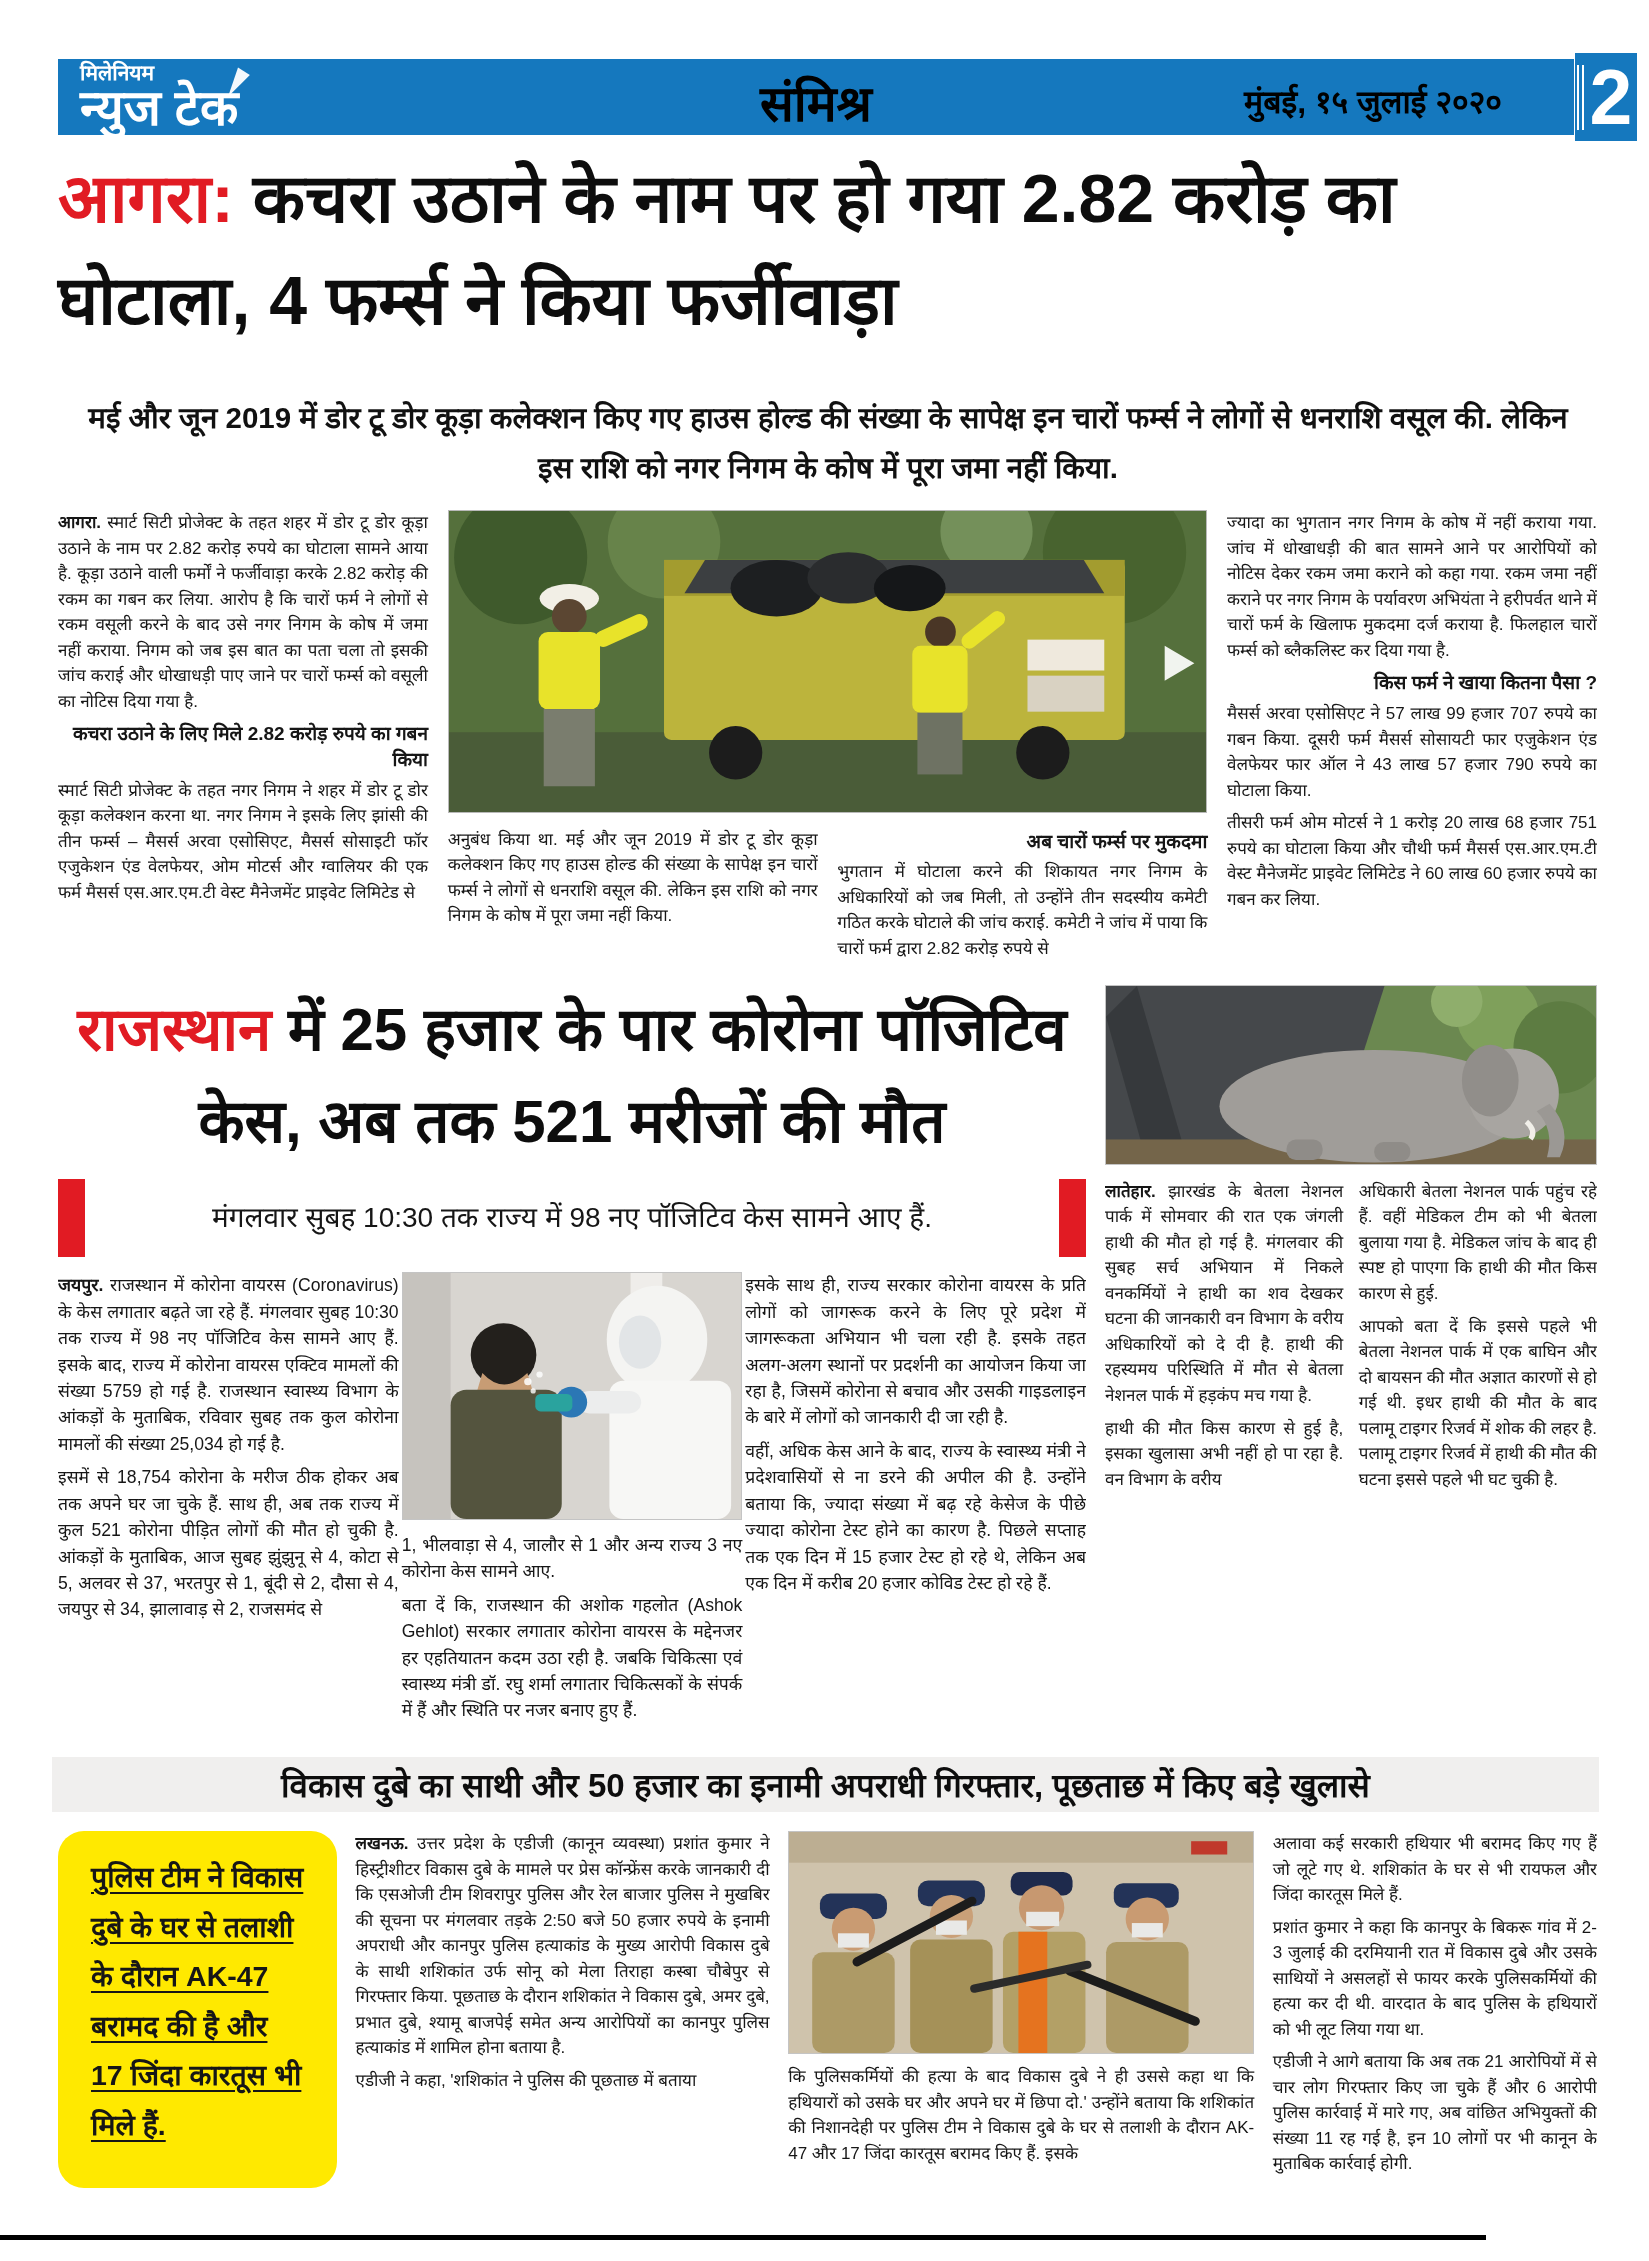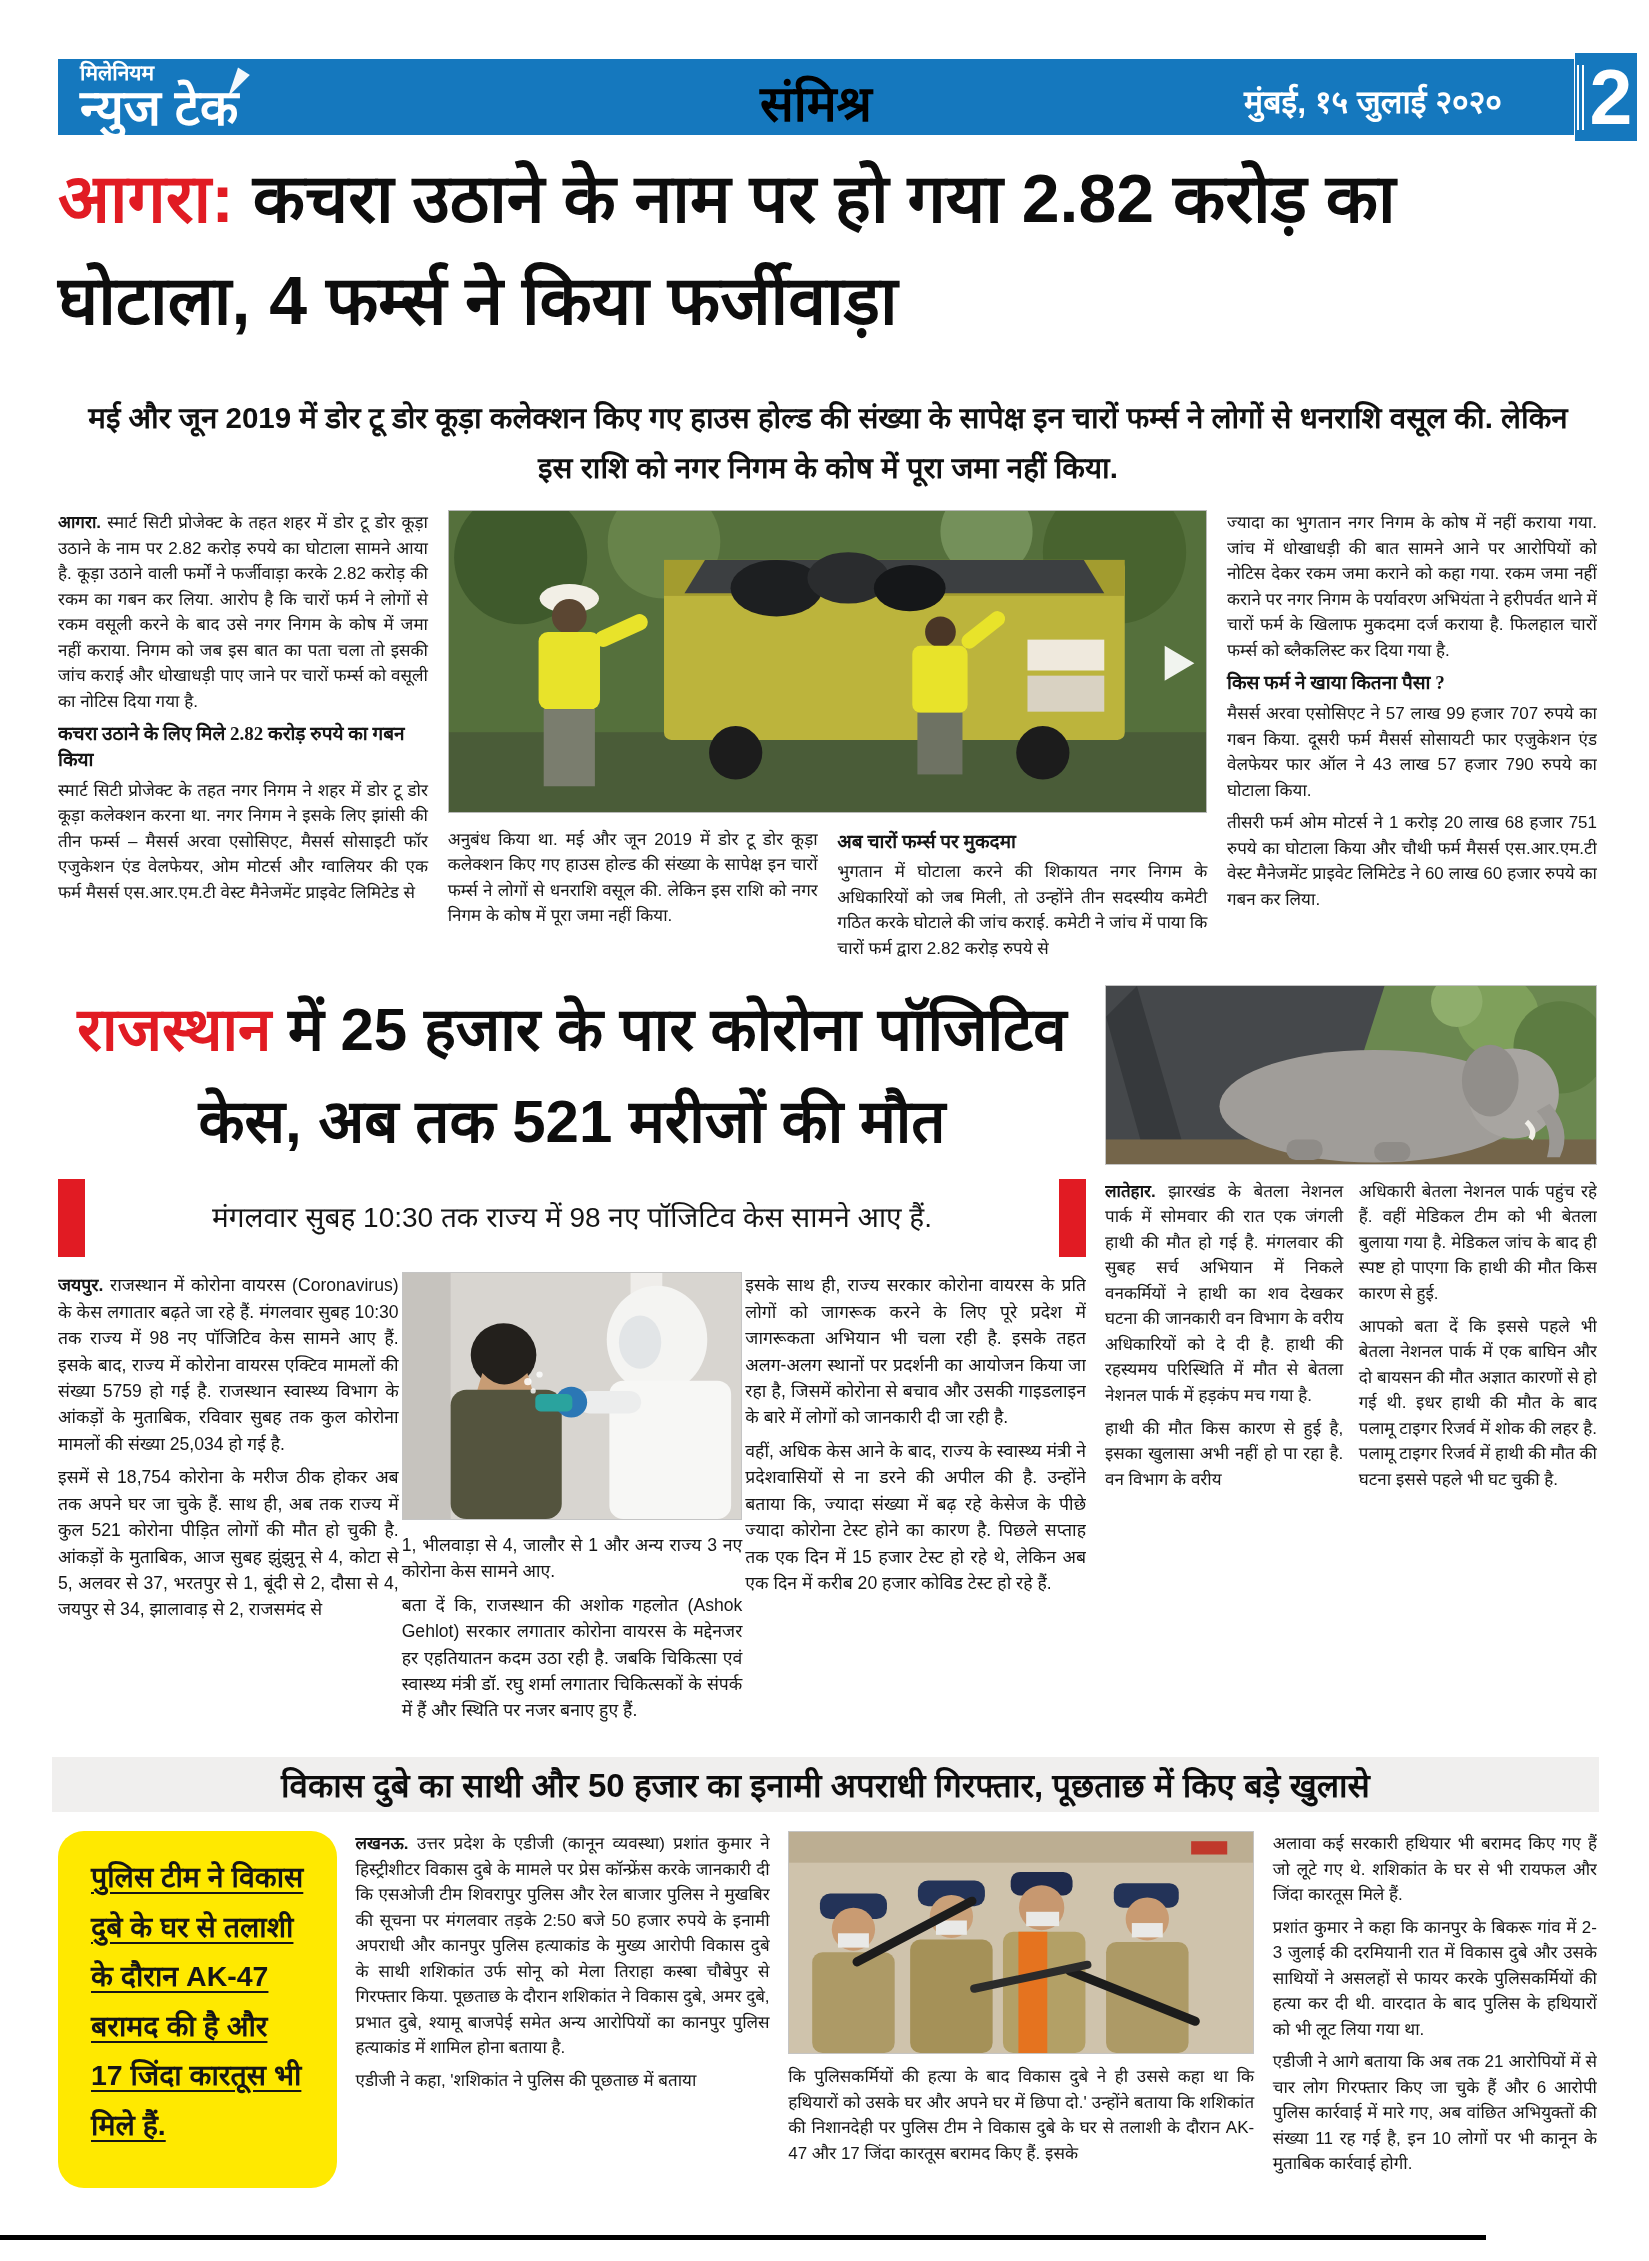--- a/index.html
+++ b/index.html
@@ -13,37 +13,37 @@
   
   .masthead { position:absolute; left:58px; top:59px; width:1516px; height:76px; background:#1578be; }
   .brand { position:absolute; left:22px; top:3.1px; color:#fff; line-height:1.05; }
   .brand-small { font-size:21px; font-weight:bold; display:block; }
   .brand-large { font-size:50px; font-weight:bold; display:block; margin-top:-2.1px; }
   .quill { position:absolute; left:171px; top:10.3px; width:0; height:0;
     border-left:7.2px solid transparent; border-right:7.2px solid transparent; border-top:30px solid #fff;
     transform:rotate(32deg); opacity:.95; }
   .center-title { position:absolute; left:50%; transform:translateX(-50%); top:9.3px;
     font-size:50px; font-weight:bold; color:#000000; }
-  .masthead-date { position:absolute; right:72px; top:19.7px; font-size:32px; font-weight:bold; color:#ffffff; white-space:nowrap; }
+  .masthead-date { position:absolute; right:72px; top:19.7px; font-size:32px; font-weight:bold; color:#000000; white-space:nowrap; }
   .pagenum-block { position:absolute; left:1575px; top:53px; width:62px; height:88px; background:#1578be;
     display:flex; align-items:center; }
   .pagenum-lines { width:7.2px; height:65px; border-left:2.6px solid #fff; border-right:2.6px solid #fff; margin-left:2.1px; }
   .pagenum { color:#fff; font-size:77px; font-weight:bold; line-height:1; margin-left:5.2px; }
 
   
   .lead-headline { position:absolute; left:58px; top:147px; width:1539px;
     font-size:68px; font-weight:bold; line-height:1.5; color:#0d0d0d; }
   .lead-deck { position:absolute; left:83px; top:393px; width:1490px; text-align:center;
     font-size:29.5px; font-weight:bold; line-height:1.68; color:#111; }
   .lead-cols { position:absolute; left:58px; top:510px; width:1539px; height:475px; overflow:hidden;
     display:grid; grid-template-columns:repeat(4,1fr); grid-template-rows:303px auto;
     column-gap:19.7px; row-gap:13.5px; font-size:17px; line-height:1.5; }
   .lead-cols p, .raj-cols p, .jh-cols p, .vd-cols p { text-align:justify; margin-bottom:7.2px; }
   .dateline { font-weight:bold; }
-  .colsub { font-weight:bold; font-size:19px; line-height:1.35; margin:2.1px 0 5.2px; text-align:left;font-family:Liberation Serif, serif; }
+  .colsub { font-weight:bold; font-size:19px; line-height:1.35; margin:2.1px 0 5.2px; text-align:right; }
   .lead-col1 { grid-column:1; grid-row:1/3; }
   .lead-photo-wrap { grid-column:2/4; grid-row:1; position:relative; border:1.6px solid #b9b9b9; }
   .lead-col2b { grid-column:2; grid-row:2; }
   .lead-col3b { grid-column:3; grid-row:2; }
   .lead-col4 { grid-column:4; grid-row:1/3; }
   svg.ph { width:100%; height:100%; display:block; }
 
   
   .raj-section { position:absolute; left:58px; top:984px; width:1028px; }
   .raj-headline { font-size:60px; font-weight:bold; line-height:1.53; text-align:center; color:#0d0d0d; }

